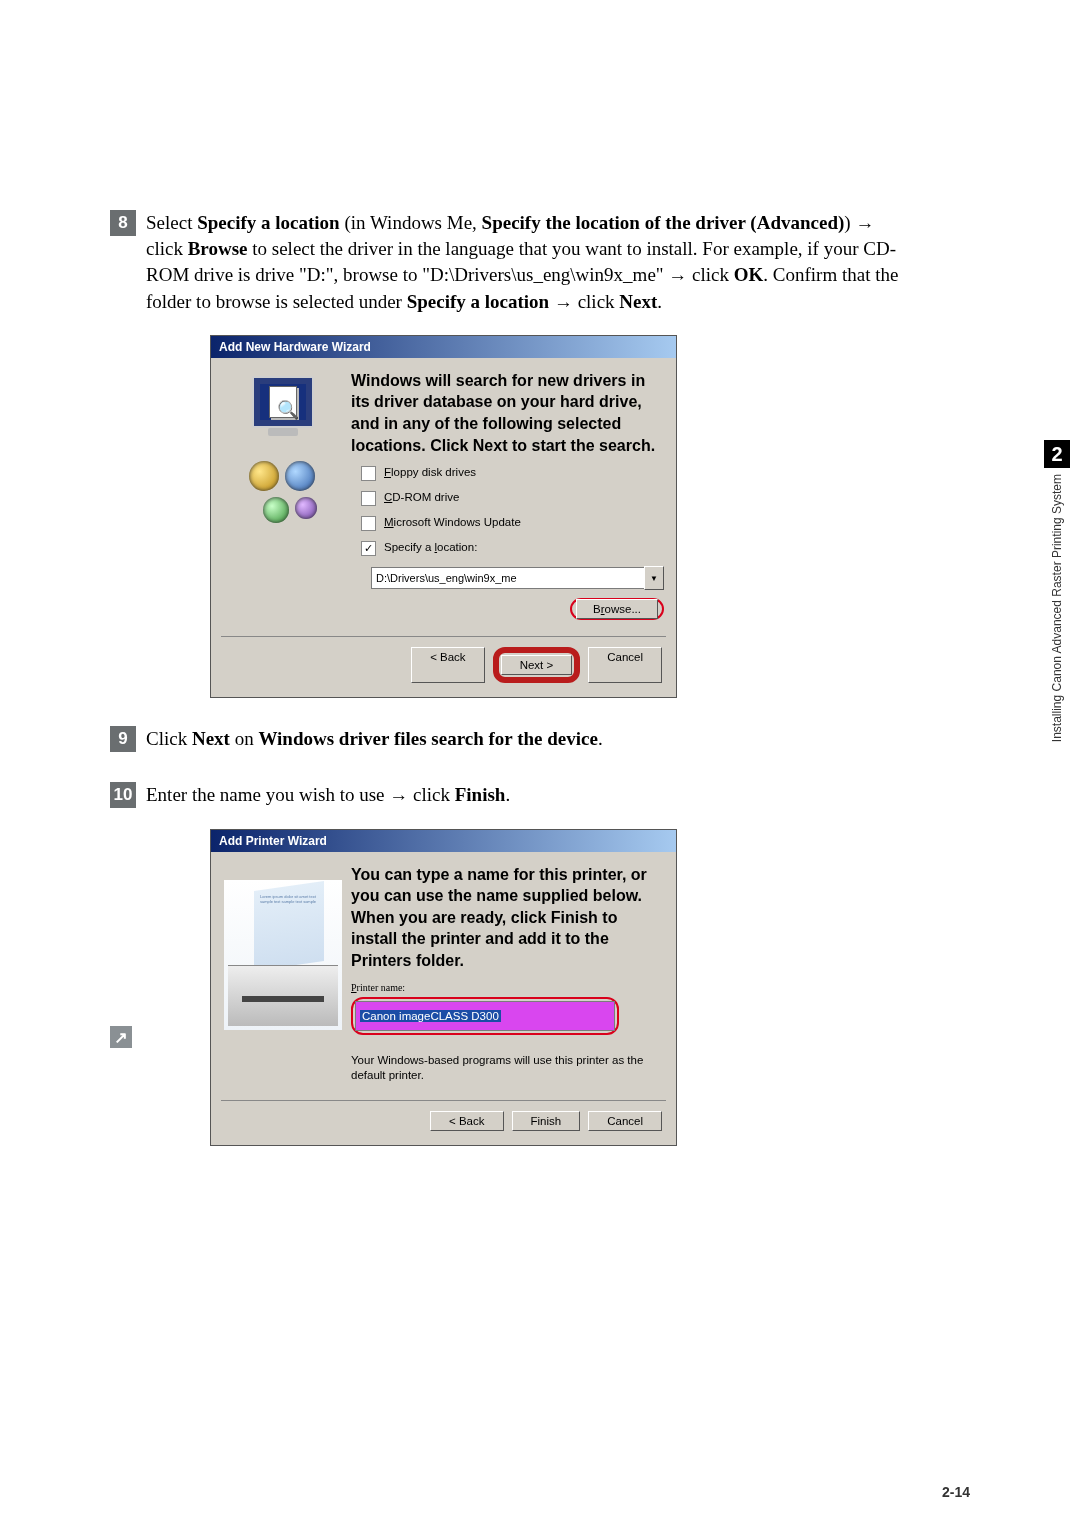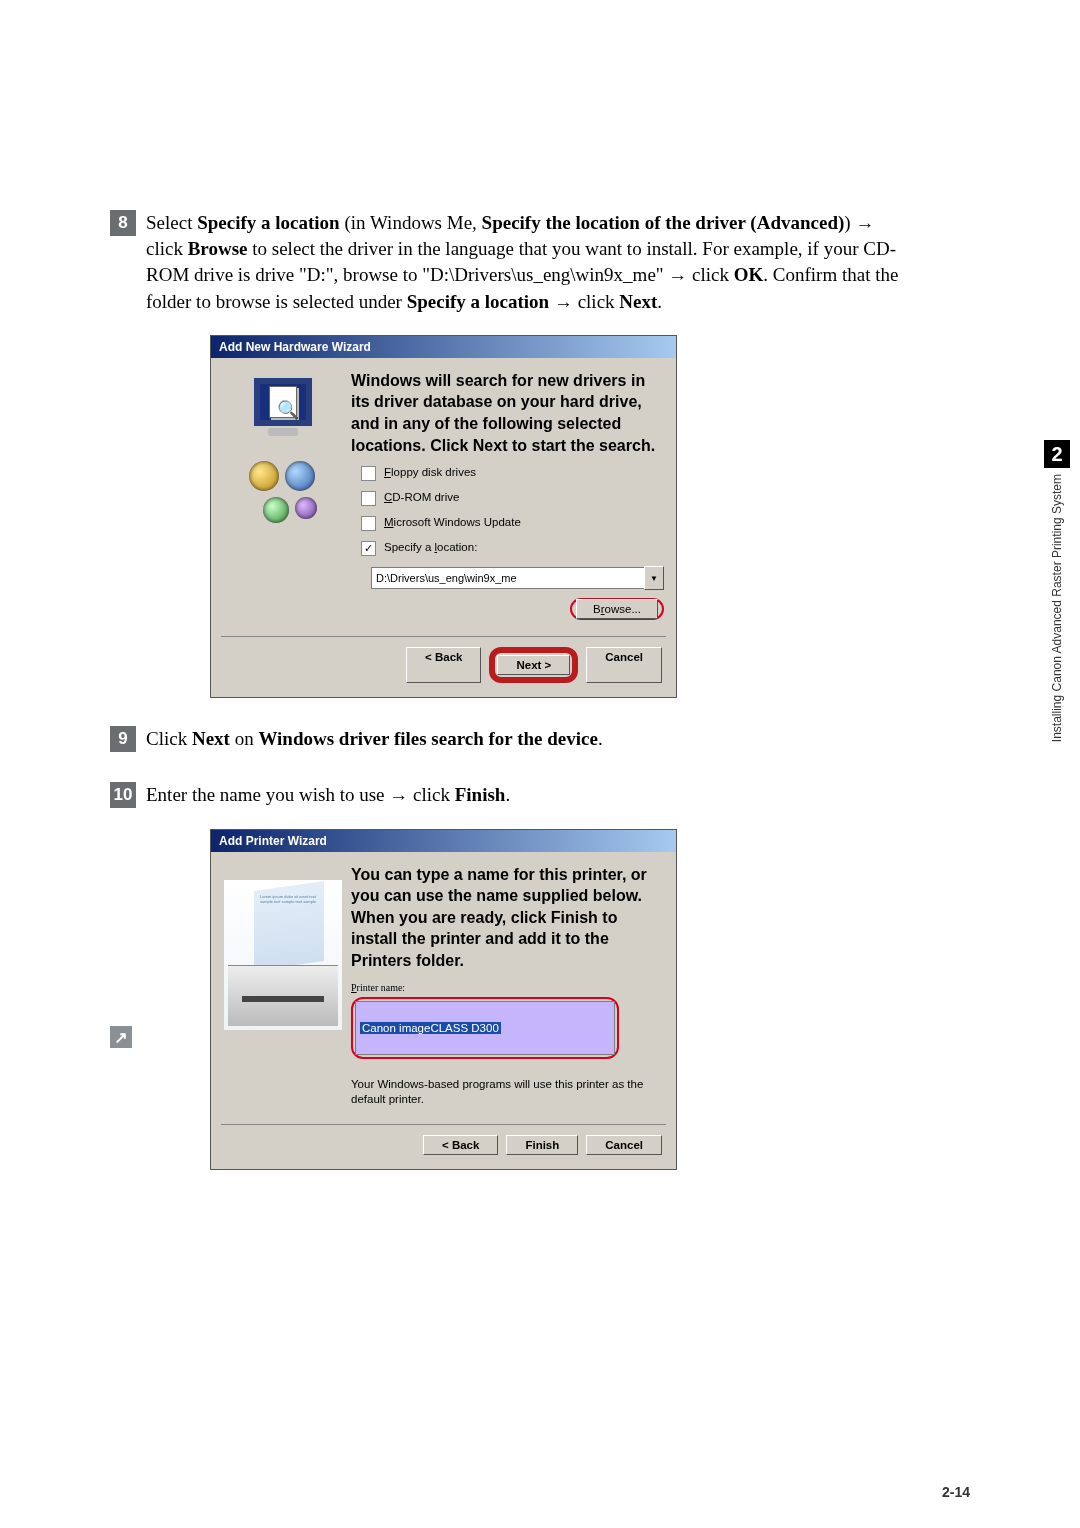--- a/index.html
+++ b/index.html
@@ -156,21 +156,20 @@
   }
   .dialog-sep {
     border-top: 1px solid #888;
     margin: 6px 10px 0 10px;
   }
   .dialog-buttons {
     display: flex;
     justify-content: flex-end;
     gap: 8px;
     padding: 10px 14px 14px 18px;
-    font-weight: bold;
   }
   .btn-slim { padding: 3px 18px; }
 
   
   .monitor {
     width: 58px; height: 48px; background: #2a3d7c; border: 2px solid #cfcfcf; position: relative; border-radius: 2px;
   }
   .monitor::after { content: ""; position: absolute; left: 14px; bottom: -10px; width: 30px; height: 8px; background: #bbb; border-radius: 2px;}
   .monitor-inner { position: absolute; inset: 6px; background: #16307d; display:flex;align-items:center;justify-content:center;}
   .doc-ic { width: 26px; height: 30px; background: #fff; border:1px solid #666; box-shadow: 2px 2px 0 #bbb; position: relative;}
@@ -194,22 +193,22 @@
   .printer-pic .sheet {
     position: absolute; top: 6px; left: 30px; width: 70px; height: 80px;
     background: linear-gradient(#e3eef8, #cfdff0); transform: skewY(-8deg);
   }
   .printer-pic .lines { position: absolute; top: 14px; left: 36px; width: 58px; font-size: 4px; color: #5b7da8; line-height: 1.3; word-break: break-all;}
   .printer-pic .body { position: absolute; bottom: 4px; left: 4px; right: 4px; height: 60px; background: linear-gradient(#eee, #bbb); border-top: 1px solid #888;}
   .printer-pic .slot { position: absolute; bottom: 28px; left: 18px; right: 18px; height: 6px; background: #444;}
 
   .pname-label { font-size: 10px; margin: 10px 0 4px 0; font-family: Liberation Serif, serif;}
   .pname-input {
-    border: 1px solid #7b7b7b; background: #c4b5fd; height: 20px; display:flex; align-items:center;
-    padding: 16px 4px; width: 250px;
+    border: 1px solid #7b7b7b; background: #d946ef; height: 20px; display:flex; align-items:center;
+    padding: 4px 4px; width: 250px;
   }
   .pname-input span { background: #1b4da6; color: #fff; font-size: 11.5px; padding: 0 2px;}
   .circle-pname { border: 2px solid #d9001b; border-radius: 12px; display:inline-block; padding: 2px;}
   .default-note { font-size: 11.5px; margin-top: 18px; line-height: 1.35;}
 
   
   .side-tab {
     position: absolute;
     right: 10px;
     top: 440px;

